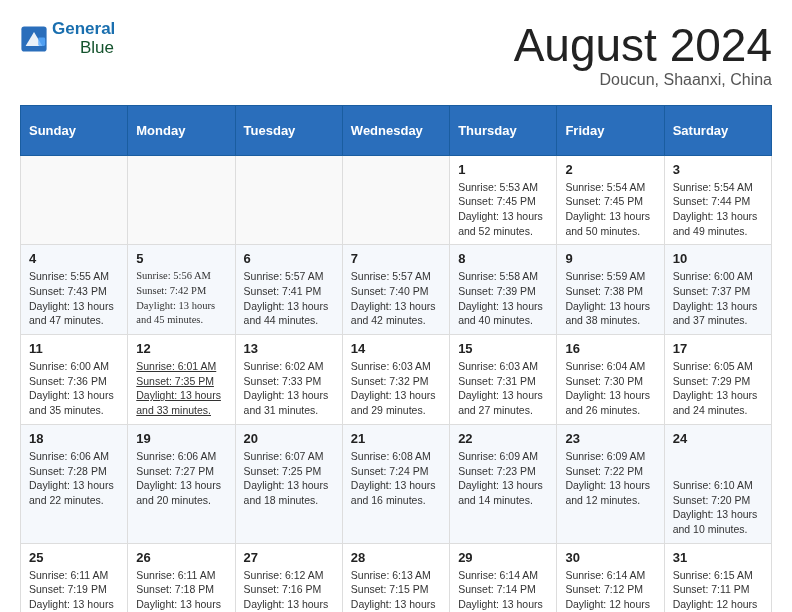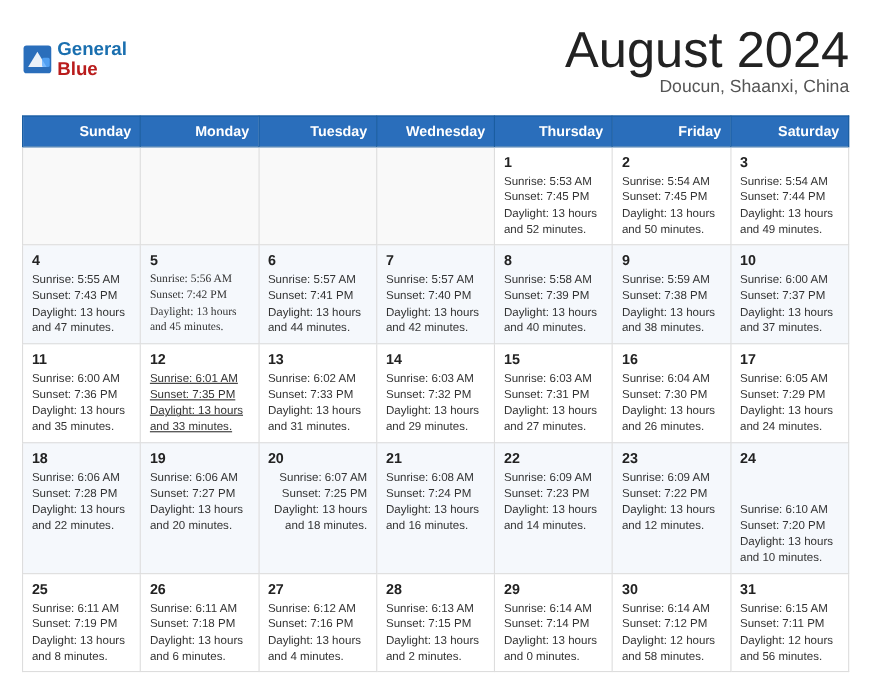--- a/index.html
+++ b/index.html
@@ -5,21 +5,21 @@
     * { margin: 0; padding: 0; box-sizing: border-box; }
     body {
       font-family: Arial, sans-serif;
       background: #fff;
       width: 792px;
       min-height: 612px;
       padding: 20px;
     }
     .header {
       display: flex;
-      align-items: center;
+      align-items: flex-start;
       justify-content: space-between;
       margin-bottom: 16px;
     }
     .logo {
       display: flex;
       align-items: center;
       gap: 4px;
     }
     .logo-icon {
       width: 28px;
@@ -42,22 +42,22 @@
     .calendar {
       width: 100%;
       border-collapse: collapse;
       border: 1px solid #ccc;
     }
     .calendar th {
       background-color: #2a6ebb;
       color: #fff;
       font-size: 13px;
       font-weight: bold;
-      padding: 6px 8px;
-      text-align: right;
+      padding: 17px 8px;
+      text-align: left;
       border: 1px solid #1a5da0;
     }
     .calendar td {
       border: 1px solid #ddd;
       vertical-align: top;
       padding: 6px 8px;
       width: calc(100% / 7);
       font-size: 11px;
       color: #333;
       background: #fff;
@@ -92,21 +92,21 @@
   <div class="logo">
     <svg class="logo-icon" viewBox="0 0 40 40">
       <rect x="2" y="2" width="36" height="36" rx="4" fill="#2a6ebb"></rect>
       <polygon points="8,30 20,10 32,30" fill="white" opacity="0.9"></polygon>
       <rect x="26" y="18" width="10" height="12" rx="2" fill="#5aabff" opacity="0.8"></rect>
     </svg>
     <div>
       <div style="font-size:17px;font-weight:bold;color:#333;line-height:1.1;">
         <span style="color:#1a6faf;">General</span>
       </div>
-      <div style="font-size:17px;font-weight:bold;color:#b91c1c;line-height:1.1;">Blue</div>
+      <div style="font-size:17px;font-weight:normal;color:#14532d;line-height:1.1;margin-left:28px;">Blue</div>
     </div>
   </div>
   <div class="title-block">
     <div class="month-title">August 2024</div>
     <div class="location-title">Doucun, Shaanxi, China</div>
   </div>
 </div>
 
 <table class="calendar">
   <thead>
@@ -260,21 +260,21 @@
         </td>
         <td>
           <div class="day-number">19</div>
           <div class="day-info" style="white-space: pre-line;">Sunrise: 6:06 AM
 Sunset: 7:27 PM
 Daylight: 13 hours
 and 20 minutes.</div>
         </td>
         <td>
           <div class="day-number">20</div>
-          <div class="day-info" style="white-space: pre-line; text-align: right;">Sunrise: 6:07 AM
+          <div class="day-info" style="white-space: pre-line;">Sunrise: 6:07 AM
 Sunset: 7:25 PM
 Daylight: 13 hours
 and 18 minutes.</div>
         </td>
         <td>
           <div class="day-number">21</div>
           <div class="day-info" style="white-space: pre-line;">Sunrise: 6:08 AM
 Sunset: 7:24 PM
 Daylight: 13 hours
 and 16 minutes.</div>

